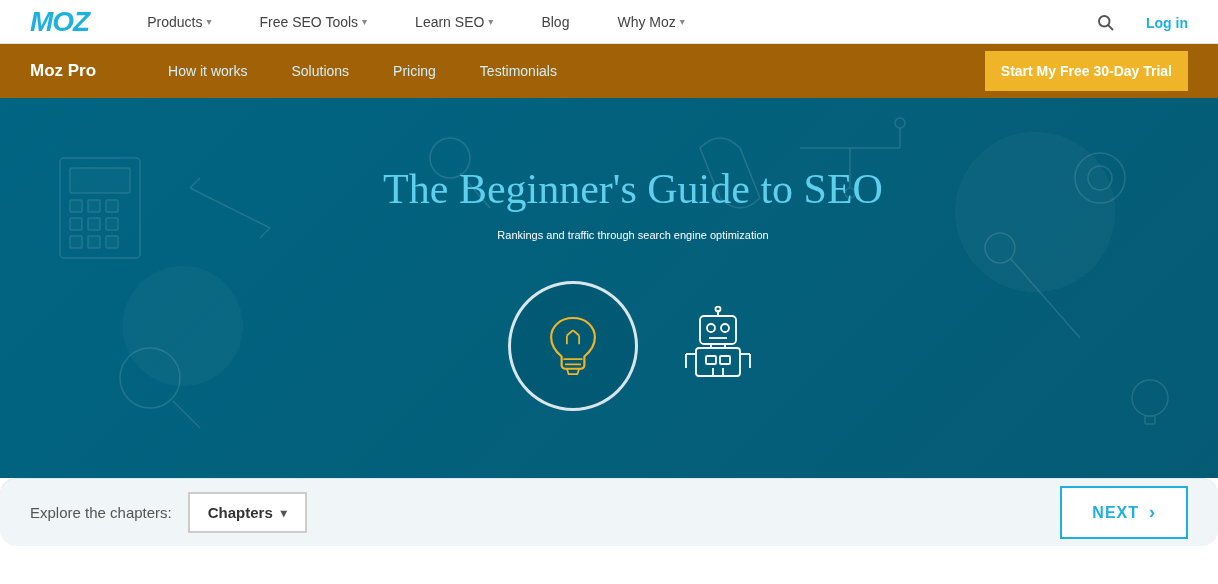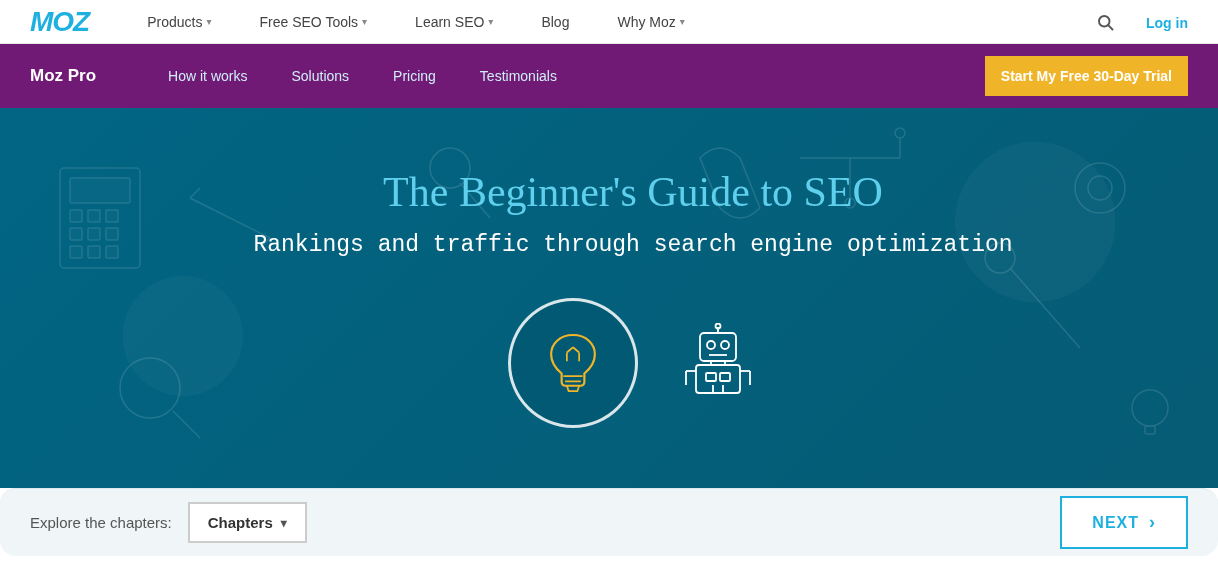--- a/index.html
+++ b/index.html
@@ -63,22 +63,22 @@
       font-size: 14px;
       font-weight: 600;
       cursor: pointer;
       text-decoration: none;
     }
 
     
     .sub-nav {
       display: flex;
       align-items: center;
-      height: 64px;
-      background: #701a75;
+      height: 54px;
+      background: #a16207;
       padding: 0 30px;
     }
     .sub-nav-brand {
       color: #fff;
       font-size: 17px;
       font-weight: 700;
       margin-right: 50px;
     }
     .sub-nav-links {
       display: flex;
@@ -142,24 +142,23 @@
     }
     .hero-title {
       color: #5ecfec;
       font-size: 42px;
       font-weight: 400;
       margin-bottom: 16px;
       font-family: Georgia, serif;
     }
     .hero-subtitle {
       color: #fff;
-      font-size: 23px;
+      font-size: 11px;
       font-weight: 400;
       margin-bottom: 40px;
-      font-family: Liberation Mono, monospace;
     }
     .hero-icons {
       display: flex;
       align-items: center;
       justify-content: center;
       gap: 40px;
     }
 
     
     .lightbulb-circle {

